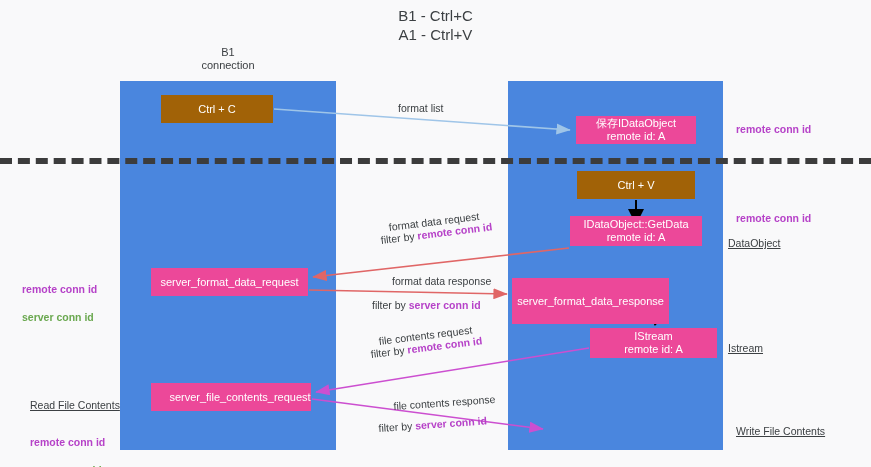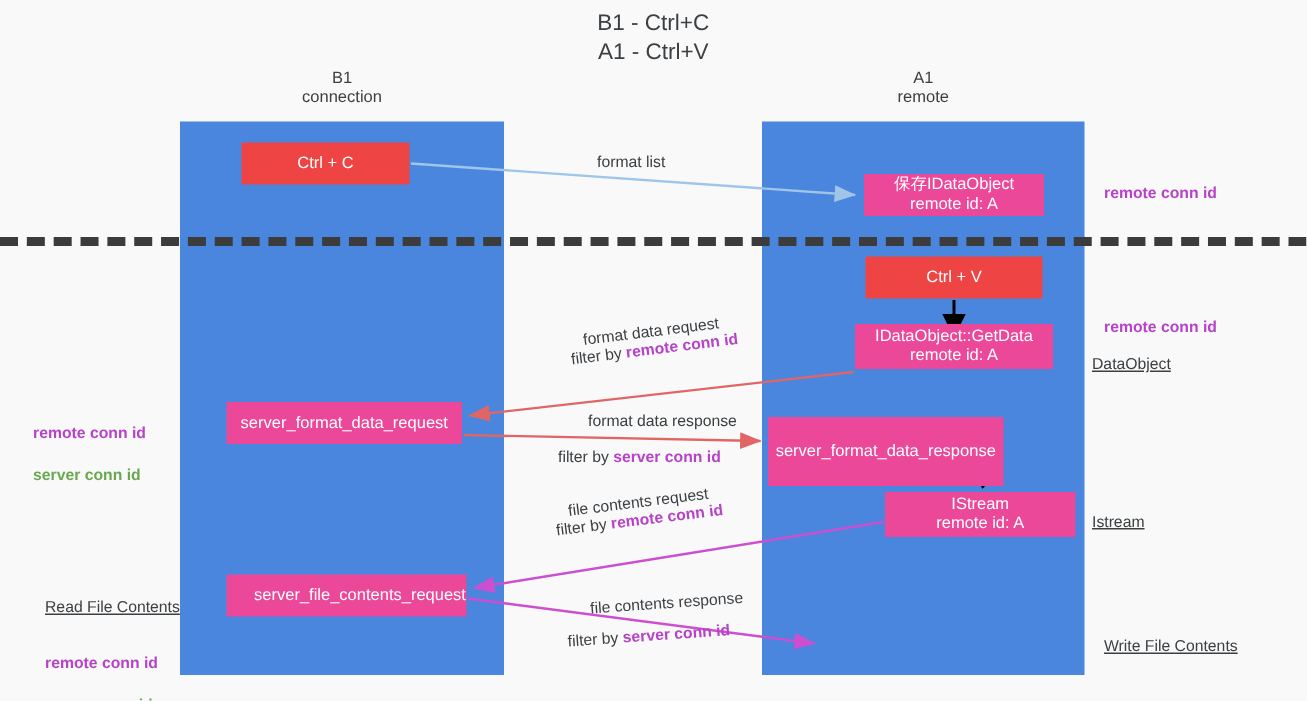--- a/index.html
+++ b/index.html
@@ -43,21 +43,21 @@
   
   .node{
     box-sizing:border-box;
     display:flex;align-items:center;justify-content:center;
     text-align:center;
     font-size:11px;line-height:13px;
     color:#ffffff;
     white-space:pre-line;
     padding:2px 4px;
   }
-  .green{background:#ef4444;}
+  .green{background:#a16207;}
   .orange{background:#ec4899;}
 
   #n-ctrlc   {left:161px;top:95px;width:112px;height:28px;}
   #n-save    {left:576px;top:116px;width:120px;height:28px;}
   #n-ctrlv   {left:577px;top:171px;width:118px;height:28px;}
   #n-getdata {left:570px;top:216px;width:132px;height:30px;}
   #n-sfreq   {left:151px;top:268px;width:157px;height:28px;}
   #n-sfresp  {left:512px;top:278px;width:157px;height:46px;}
   #n-istream {left:590px;top:328px;width:127px;height:30px;}
   #n-sfcreq  {left:151px;top:383px;width:160px;height:28px;padding-left:22px;}
@@ -105,22 +105,20 @@
 </head>
 <body>
 
 <div id="stage">
 
   <div class="abs" id="title">B1 - Ctrl+C
 A1 - Ctrl+V</div>
 
   <div class="abs col-head" id="head-b1">B1
 connection</div>
-  <div class="abs col-head" id="head-a1">A1
-remote</div>
 
   <div class="abs lane" id="lane-b1"></div>
   <div class="abs lane" id="lane-a1"></div>
 
   <svg id="wires" viewBox="0 0 871 467">
     <defs>
       <marker id="ar-blue" markerWidth="9" markerHeight="7" refX="8.5" refY="3.5" orient="auto">
         <polygon points="0,0 9,3.5 0,7" fill="#9fc5e8"></polygon>
       </marker>
       <marker id="ar-black" markerWidth="8" markerHeight="8" refX="7.5" refY="4" orient="auto">

